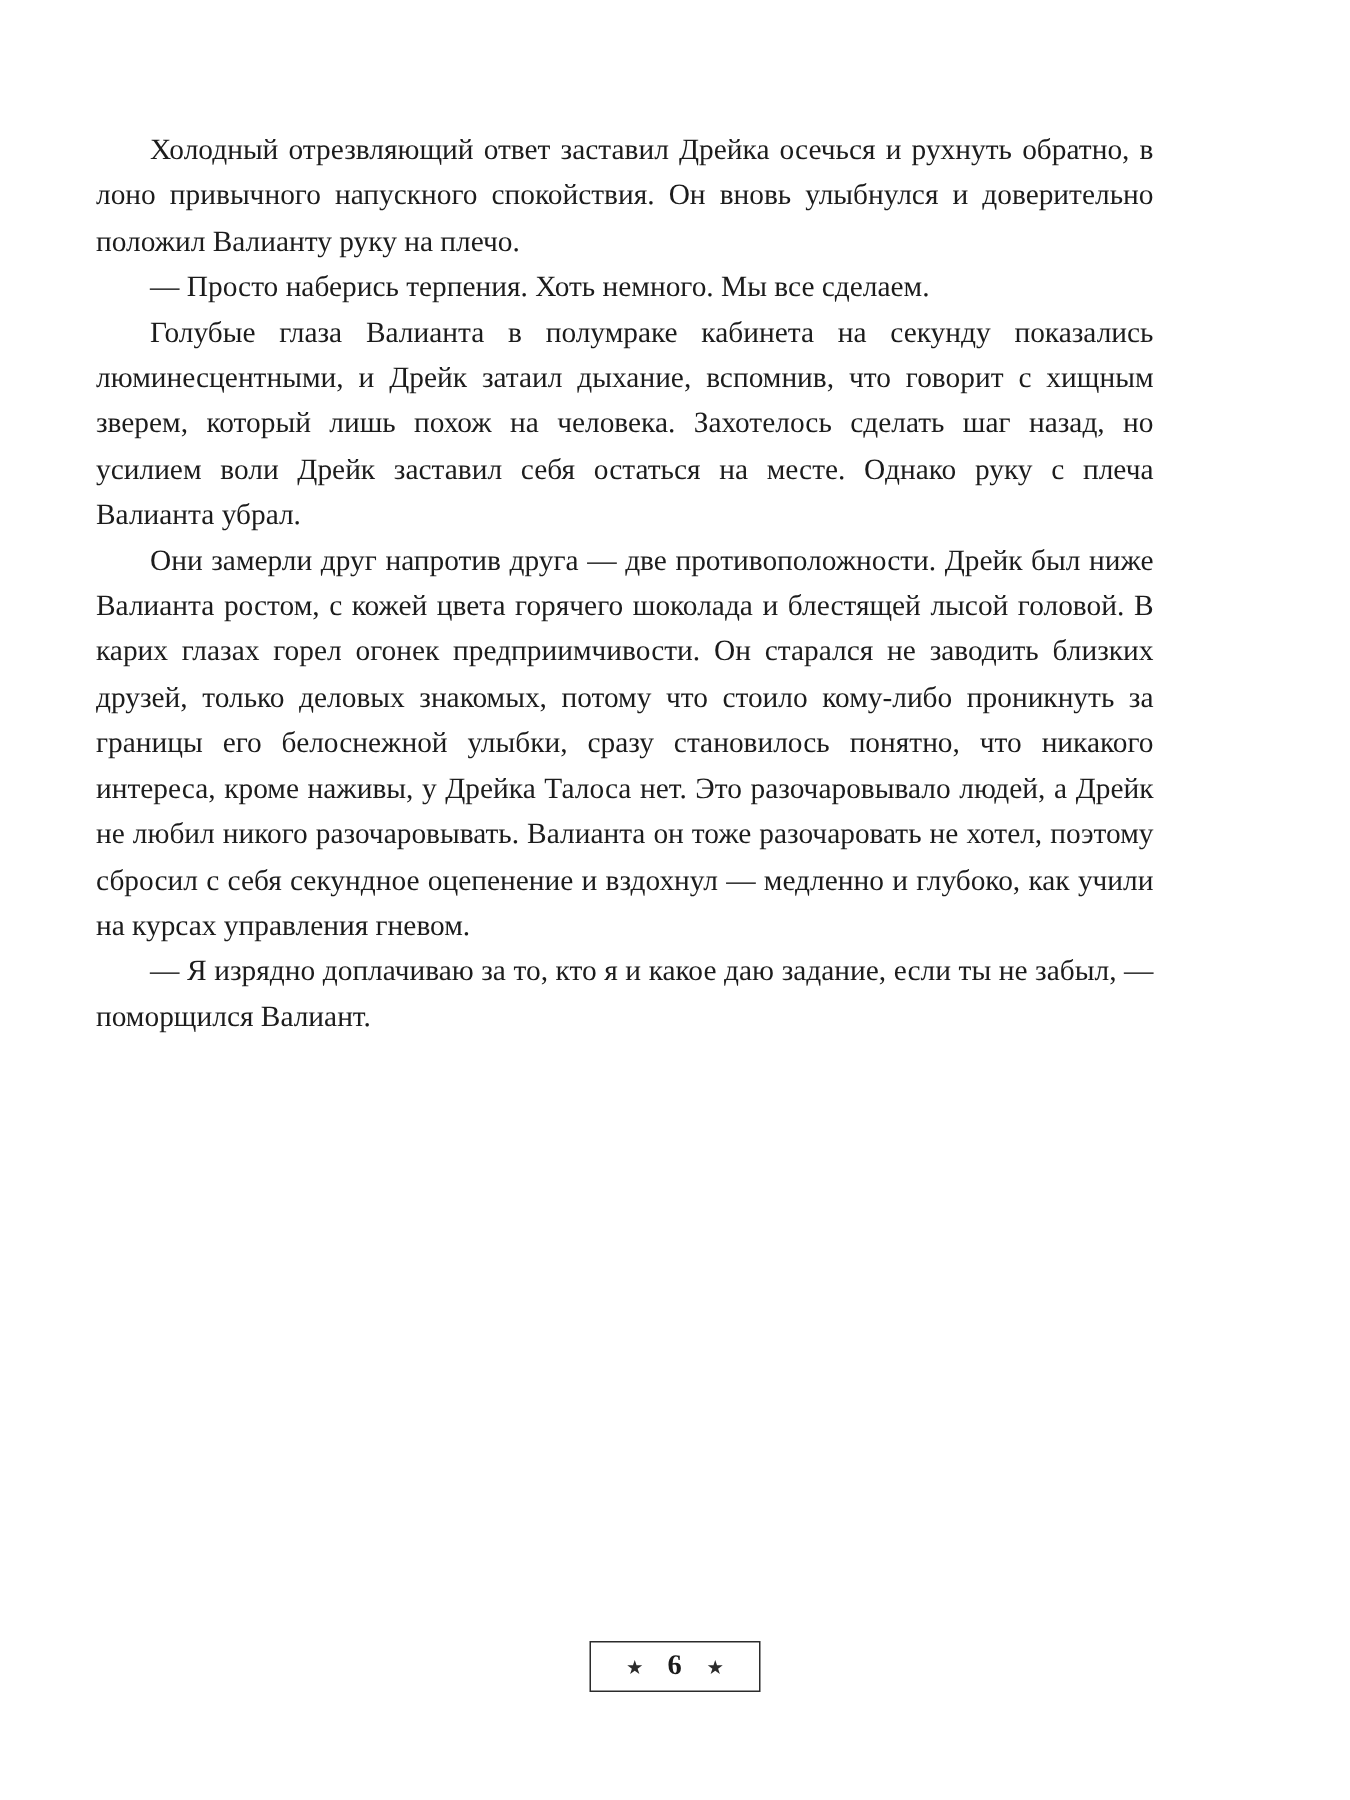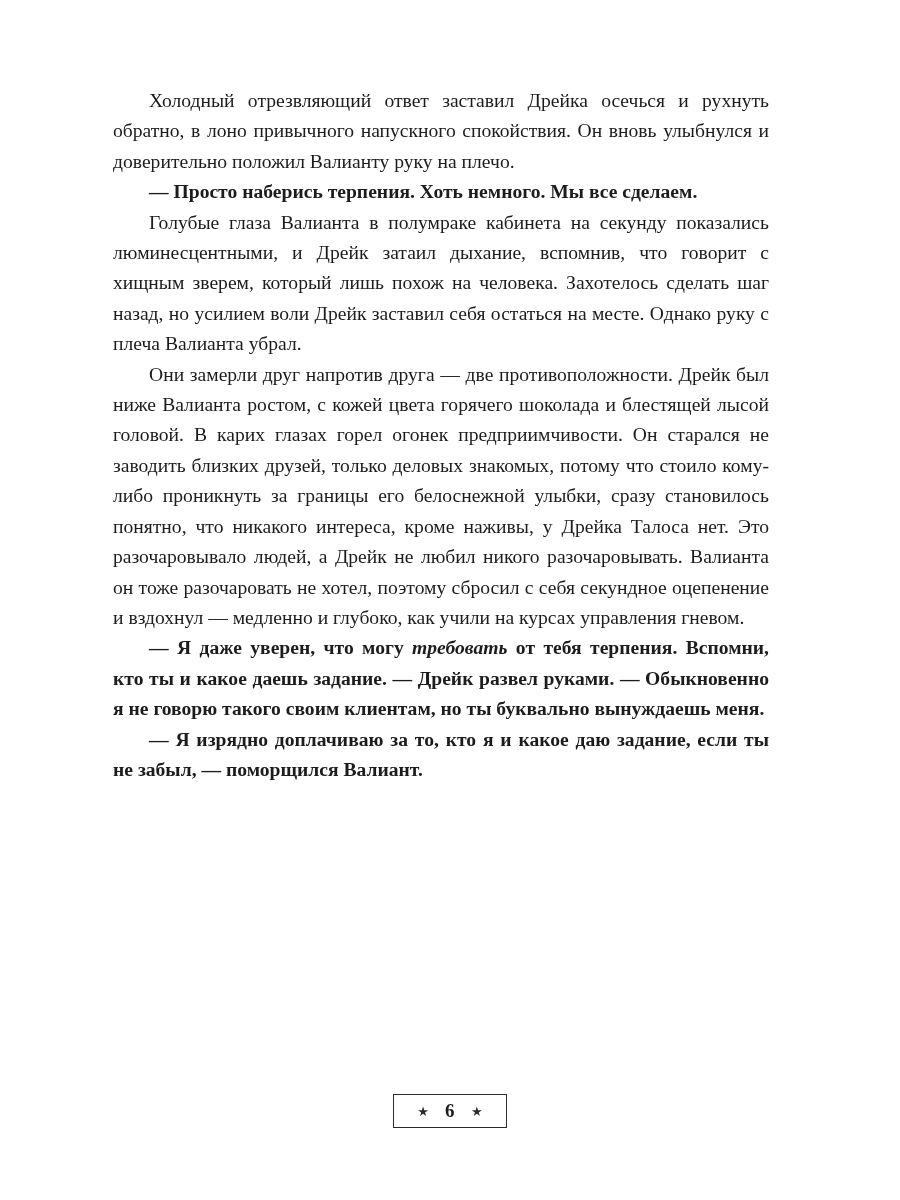--- a/index.html
+++ b/index.html
@@ -12,37 +12,36 @@
     height: 1200px;
     font-family: "Liberation Serif", serif;
     color: #1a1a1a;
     overflow: hidden;
   }
   .page {
     position: relative;
     width: 900px;
     height: 1200px;
     box-sizing: border-box;
-    padding: 86px 131px 0 113px;
+    padding: 86px 131px 0 64px;
   }
   .body-text {
     font-size: 19.6px;
     line-height: 30.4px;
     text-align: justify;
     text-justify: inter-word;
     hyphens: manual;
     color: #1c1c1c;
   }
   .body-text p {
     margin: 0;
     text-indent: 36px;
   }
   .body-text p.dash {
     text-indent: 36px;
-    font-weight: bold;
   }
   .body-text em {
     font-style: italic;
   }
   .page-number-box {
     position: absolute;
     left: 50%;
     transform: translateX(-50%);
     top: 1094px;
     width: 114px;
@@ -75,21 +74,20 @@
 
     <p>Холодный отрезвляющий ответ заставил Дрейка осечься и рухнуть обратно, в лоно привычного напускного спокойствия. Он вновь улыбнулся и доверительно положил Валианту руку на плечо.</p>
 
     <p class="dash">— Просто наберись терпения. Хоть немного. Мы все сделаем.</p>
 
 
     <p>Голубые глаза Валианта в полумраке кабинета на секунду показались люминесцентными, и Дрейк затаил дыхание, вспомнив, что говорит с хищным зверем, который лишь похож на человека. Захотелось сделать шаг назад, но усилием воли Дрейк заставил себя остаться на месте. Однако руку с плеча Валианта убрал.</p>
 
     <p>Они замерли друг напротив друга — две противоположности. Дрейк был ниже Валианта ростом, с кожей цвета горячего шоколада и блестящей лысой головой. В карих глазах горел огонек предприимчивости. Он старался не заводить близких друзей, только деловых знакомых, потому что стоило кому-либо проникнуть за границы его белоснежной улыбки, сразу становилось понятно, что никакого интереса, кроме наживы, у Дрейка Талоса нет. Это разочаровывало людей, а Дрейк не любил никого разочаровывать. Валианта он тоже разочаровать не хотел, поэтому сбросил с себя секундное оцепенение и вздохнул — медленно и глубоко, как учили на курсах управления гневом.</p>
 
-    <p class="dash"><span>— Я даже уверен, что могу </span><em>требовать</em><span> от тебя терпения. Вспомни, кто ты и какое даешь задание. — Дрейк развел руками. — Обыкновенно я не говорю такого своим клиентам, но ты буквально вынуждаешь меня.</span></p>
 
     <p class="dash">— Я изрядно доплачиваю за то, кто я и какое даю задание, если ты не забыл, — поморщился Валиант.</p>
 
 
 
 
   </div>
 
   <div class="page-number-box">
     <span class="star">★</span>

